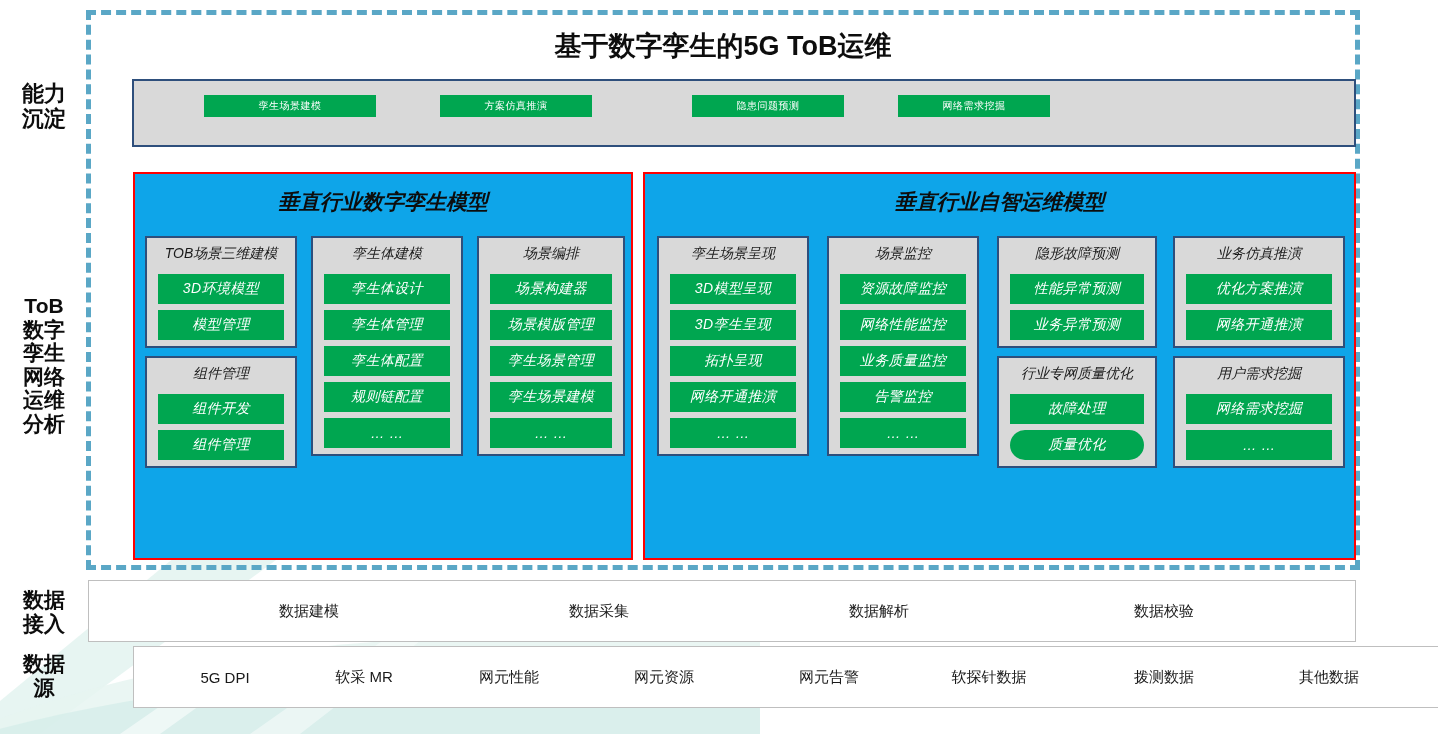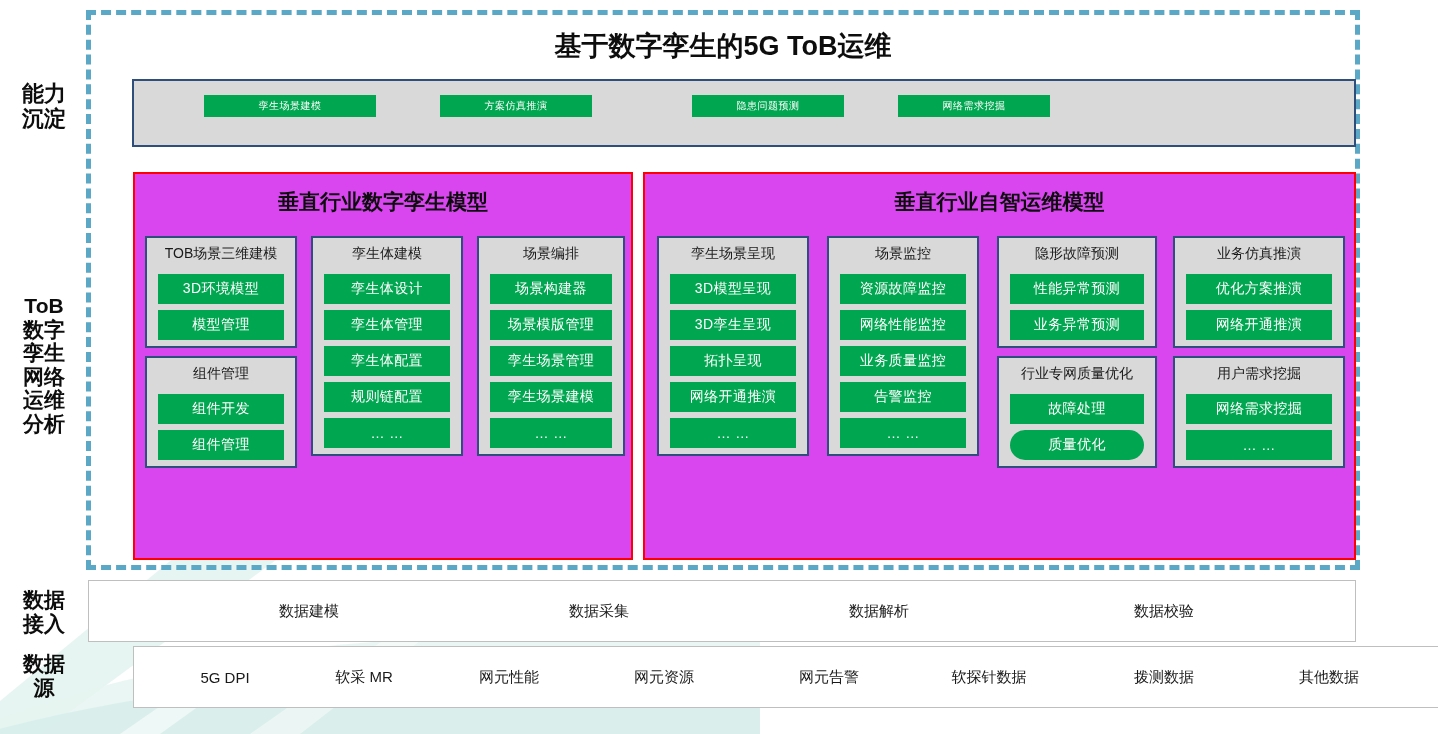--- a/index.html
+++ b/index.html
@@ -59,23 +59,24 @@
     position:absolute;top:14px;height:22px;
     background:#00a650;color:#ffffff;
     display:flex;align-items:center;justify-content:center;
     font-size:10px;letter-spacing:0.5px;margin-left:28px;
   }
 
   
   .red-panel{
     position:absolute;
     border:2px solid #ff0000;
-    background:#d946ef;
+    background:#0ea5e9;
     box-sizing:border-box;
     z-index:3;
+    font-style:italic;
   }
   #panel-twin{left:133px;top:172px;width:500px;height:388px;}
   #panel-ops{left:643px;top:172px;width:713px;height:388px;}
   .panel-title{
     position:absolute;left:0;top:14px;width:100%;
     text-align:center;font-size:21px;font-weight:bold;color:#0d0d0d;
   }
 
   
   .sub-card{

